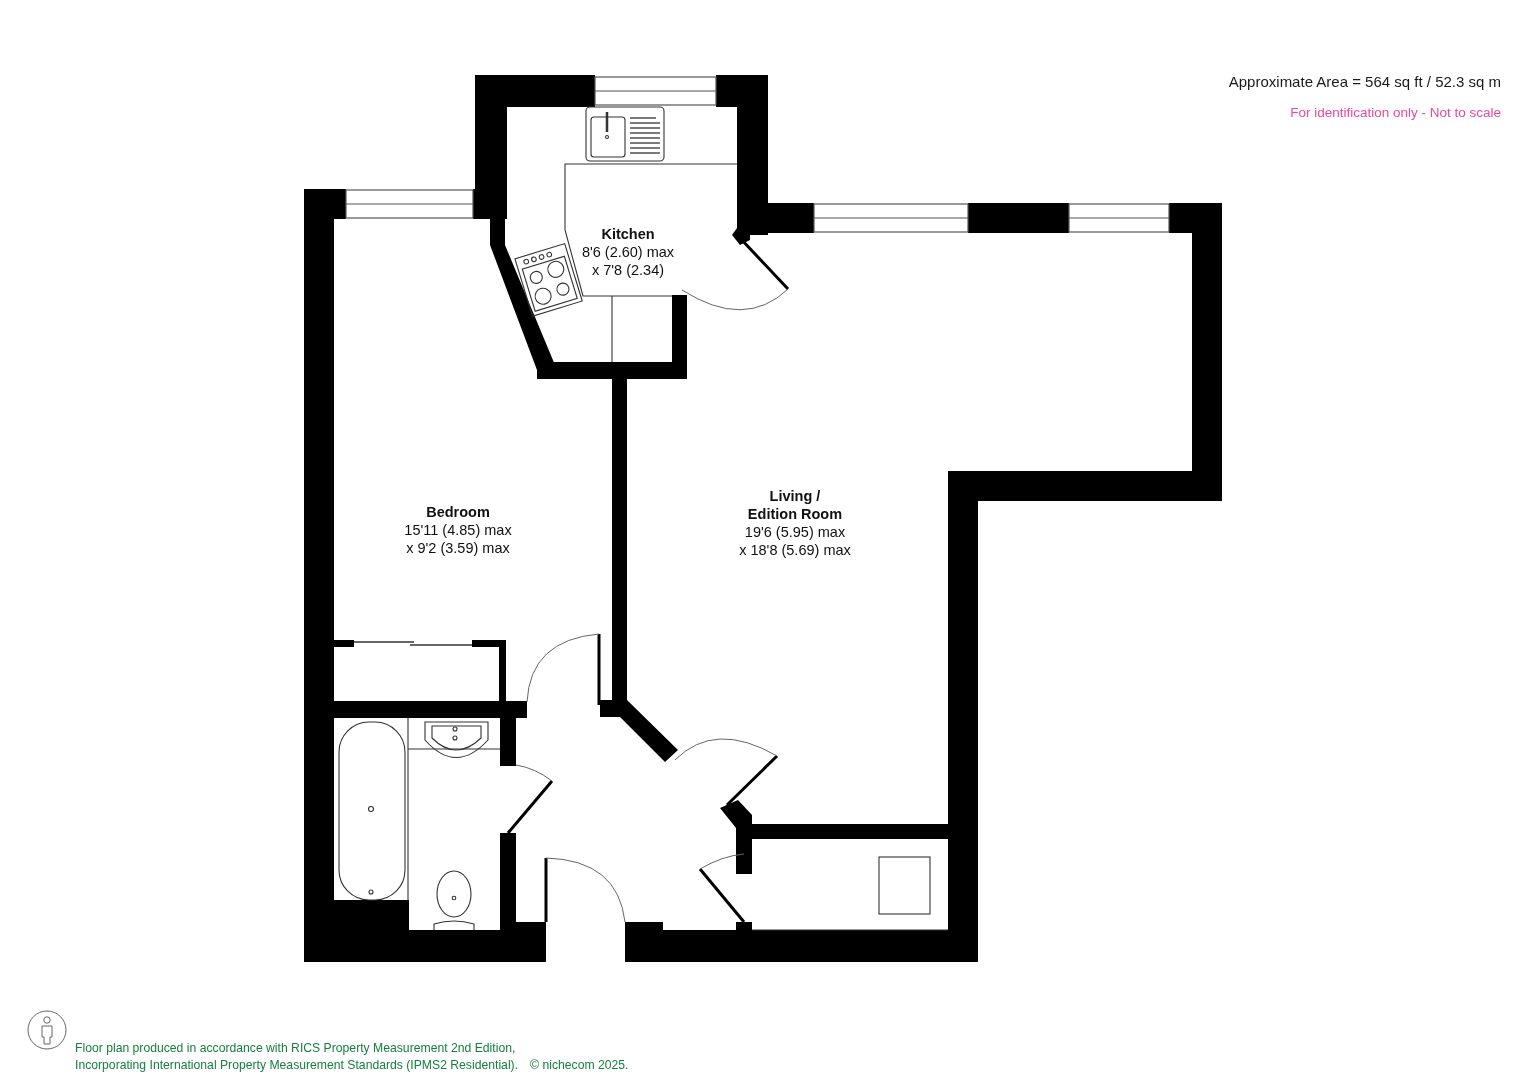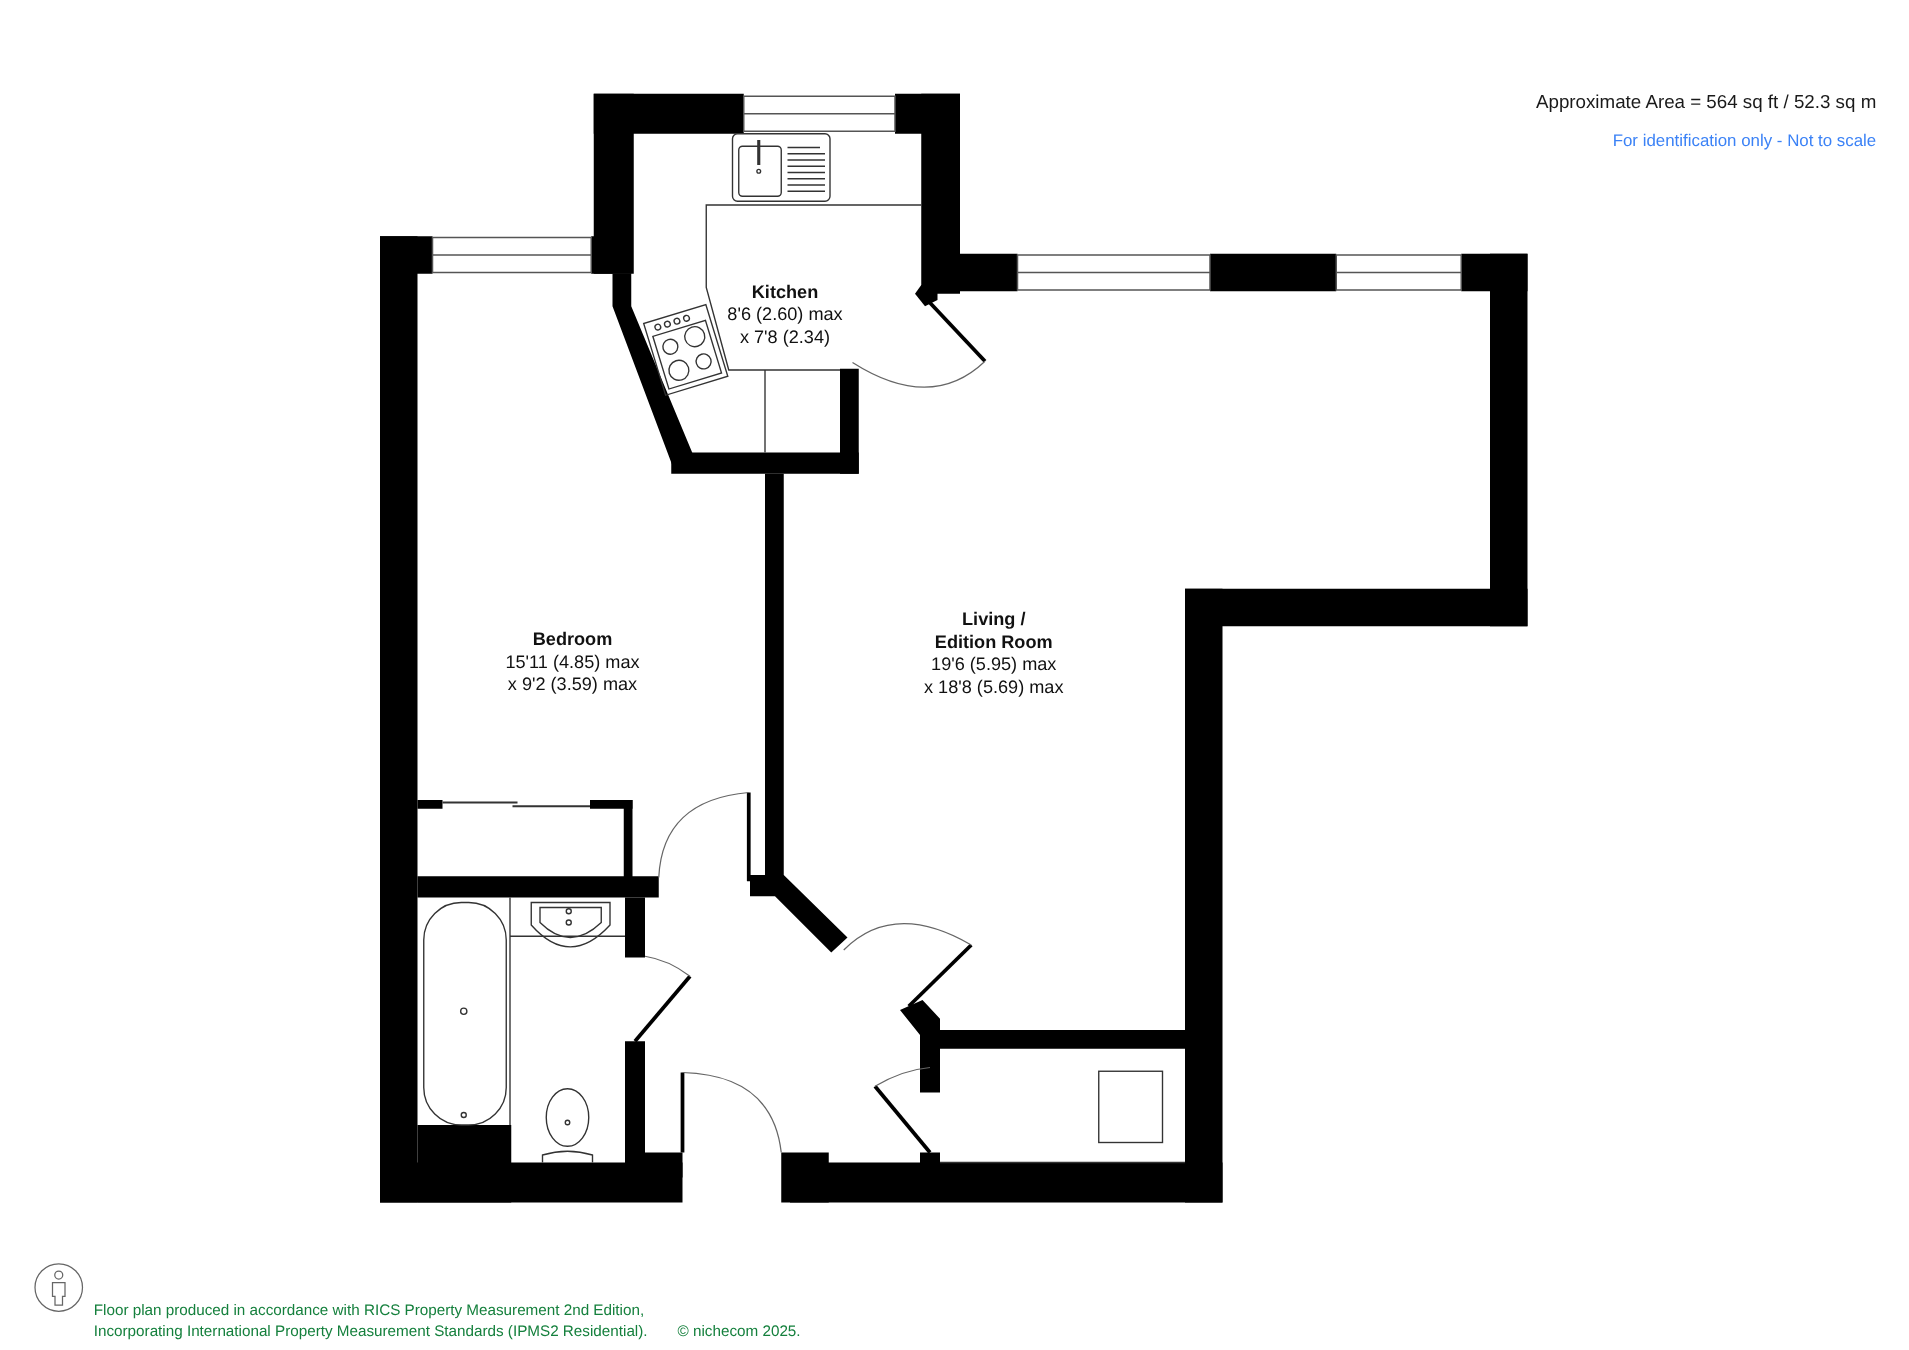--- a/index.html
+++ b/index.html
@@ -1,26 +1,26 @@
 <!DOCTYPE html>
 <html><head>
 <meta charset="utf-8">
 <style>
   html, body { margin:0; padding:0; background:#ffffff; }
   body { width:1527px; height:1080px; position:relative; overflow:hidden;
          font-family:"Liberation Sans", sans-serif; color:#111; }
   .plan { position:absolute; left:0; top:0; width:1527px; height:1080px; }
   .area-title { position:absolute; right:26px; top:73px; font-size:15px; color:#1a1a1a; white-space:nowrap; }
-  .area-sub { position:absolute; right:26px; top:105px; font-size:13.5px; color:#3b82f6; white-space:nowrap; }
+  .area-sub { position:absolute; right:26px; top:105px; font-size:13.5px; color:#ec4899; white-space:nowrap; }
   .room-label { position:absolute; text-align:center; font-size:14.5px; line-height:18px; color:#111; white-space:nowrap; transform:translateX(-50%);margin-top:36px; }
   .room-label .name { font-weight:bold; display:block; }
   .room-label .dim { display:block; }
   .footer { position:absolute; left:75px; top:1040px; font-size:12.2px; line-height:16.5px; color:#15803d; white-space:nowrap; }
   .footer .line { display:block; }
-  .copyright { margin-left:24px; }
+  .copyright { margin-left:12px; }
   .person-icon { position:absolute; left:27px; top:1010px; width:40px; height:40px; }
 </style>
 </head>
 <body>
 
 <svg class="plan" viewBox="0 0 1527 1080" xmlns="http://www.w3.org/2000/svg">
   <g fill="#000">
 
     <rect x="304" y="189" width="42" height="30"></rect>
     <rect x="304" y="189" width="30" height="773"></rect>

